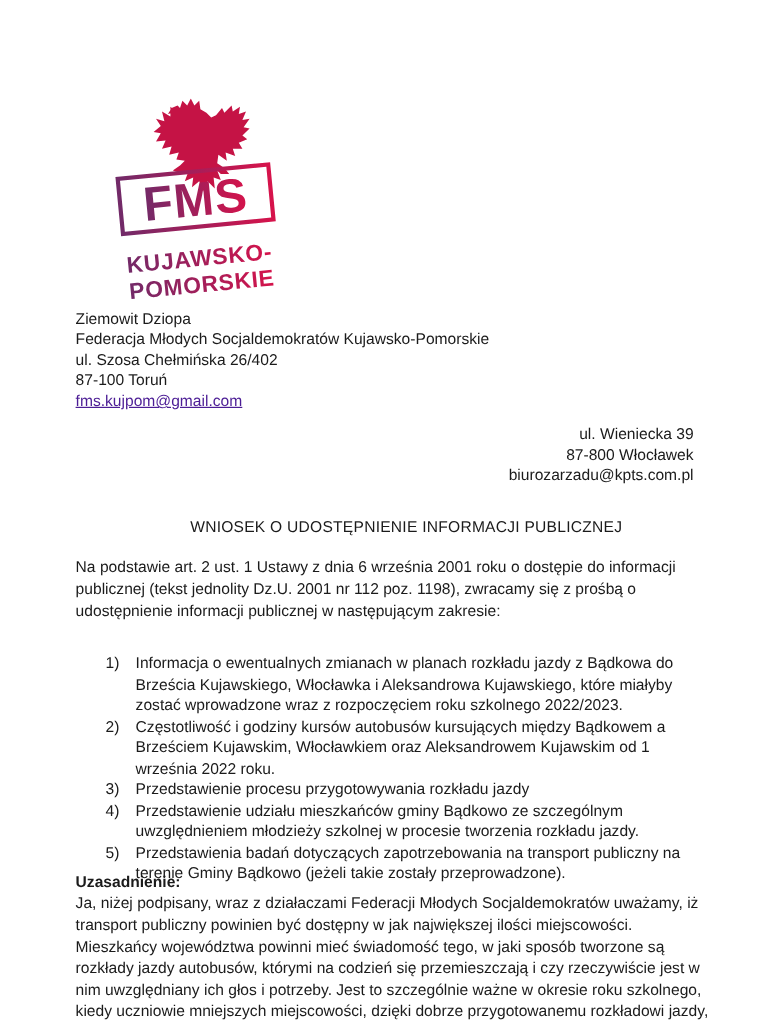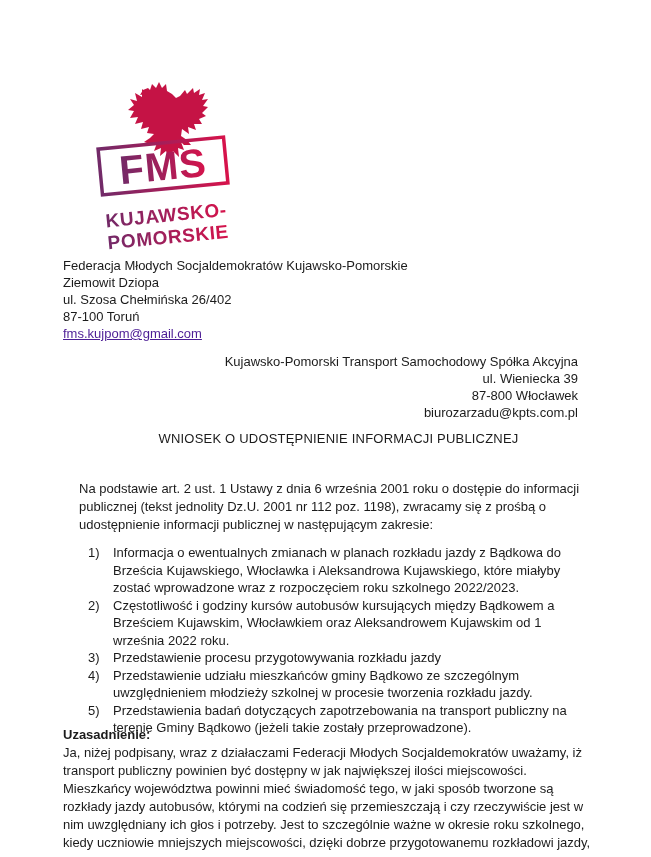--- a/index.html
+++ b/index.html
@@ -38,21 +38,21 @@
 
   
   .title {
     position: absolute; left: 0; right: 0; top: 431px;
     text-align: center; letter-spacing: 0.2px; margin-left: 26px;
   }
 
   
   .intro {
     position: absolute; left: 63px; top: 464px; width: 527px;
-    margin: 16px; line-height: 18px;
+    margin: 0; line-height: 18px;
   }
   .request-list {
     position: absolute; left: 63px; top: 544px; width: 527px;
     margin: 0; padding: 0; list-style: none;
     counter-reset: item; line-height: 17.5px;
   }
   .request-list li {
     position: relative;
     padding-left: 50px;
     counter-increment: item;
@@ -98,29 +98,28 @@
       <text class="logo-abbr" x="73" y="98" fill="url(#logo-grad)">FMS</text>
     </g>
 
     <g transform="rotate(-5.5 73 140)">
       <text class="logo-region" x="16" y="140" fill="url(#logo-grad)">KUJAWSKO-</text>
       <text class="logo-region" x="16" y="162" fill="url(#logo-grad)">POMORSKIE</text>
     </g>
   </svg>
 
   <div class="sender">
+    <div>Ziemowit Dziopa</div>
     <div>Federacja Młodych Socjaldemokratów Kujawsko-Pomorskie</div>
-    <div>Ziemowit Dziopa</div>
     <div>ul. Szosa Chełmińska 26/402</div>
     <div>87-100 Toruń</div>
     <div><a class="email-link" href="#" style="color: #4c1d95;">fms.kujpom@gmail.com</a></div>
   </div>
 
   <div class="recipient">
-    <div>Kujawsko-Pomorski Transport Samochodowy Spółka Akcyjna</div>
     <div>ul. Wieniecka 39</div>
     <div>87-800 Włocławek</div>
     <div>biurozarzadu@kpts.com.pl</div>
   </div>
 
   <div class="title">WNIOSEK O UDOSTĘPNIENIE INFORMACJI PUBLICZNEJ</div>
 
   <p class="intro">Na podstawie art. 2 ust. 1 Ustawy z dnia 6 września 2001 roku o dostępie do informacji publicznej (tekst jednolity Dz.U. 2001 nr 112 poz. 1198), zwracamy się z prośbą o udostępnienie informacji publicznej w następującym zakresie:</p>
 
   <ol class="request-list">

